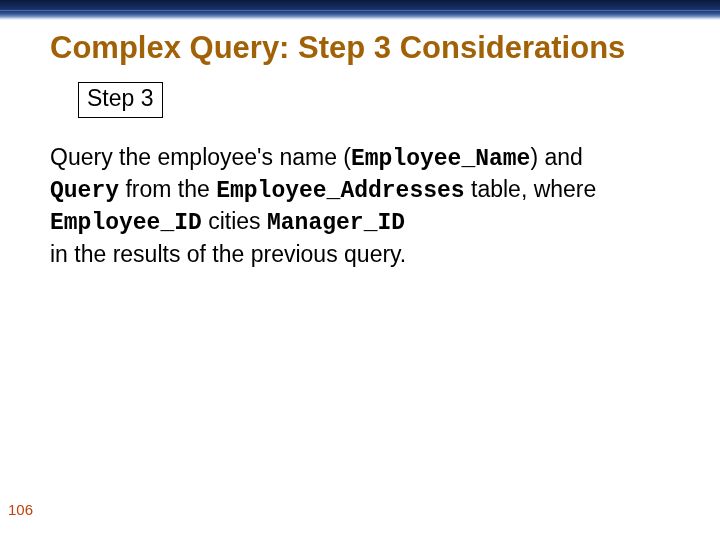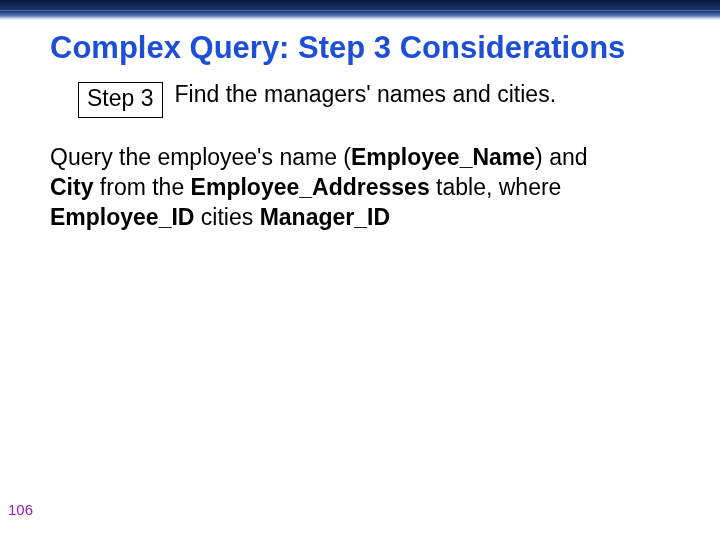--- a/index.html
+++ b/index.html
@@ -29,21 +29,21 @@
     content: "";
     position: absolute;
     left: 0; right: 0;
     top: 10px;
     height: 1px;
     background: rgba(255,255,255,0.25);
   }
   .title {
     font-size: 31px;
     font-weight: bold;
-    color: #1d4ed8;
+    color: #a16207;
     margin: 10px 0 14px 50px;
     white-space: nowrap;
   }
   .step-row {
     display: flex;
     align-items: flex-start;
     margin-left: 78px;
     margin-bottom: 26px;
   }
   .step-box {
@@ -63,43 +63,43 @@
     padding-top: 0px;
   }
   .body-text {
     margin-left: 50px;
     margin-right: 30px;
     font-size: 23px;
     color: #000;
     line-height: 1.32;
   }
   .body-text .code {
-    font-family: Liberation Sans, sans-serif;
+    font-family: Liberation Mono, monospace;
     font-weight: bold;
     text-align: center;
   }
   .page-num {
     position: absolute;
     left: 8px;
     bottom: 22px;
     font-size: 15px;
-    color: #a21caf;
+    color: #c2410c;
   }
 </style>
 </head>
 <body>
 
 <div class="banner"></div>
 
 <div class="title">Complex Query: Step 3 Considerations</div>
 
 <div class="step-row">
   <div class="step-box">Step 3</div>
-  <div class="step-desc">Find the managers' names and cities.</div>
 </div>
 
 <div class="body-text">
   <span>Query the employee's name (</span><span class="code">Employee_Name</span><span>) and </span><br>
-  <span class="code">City</span><span> from the </span><span class="code">Employee_Addresses</span><span> table, where </span><br>
+  <span class="code">Query</span><span> from the </span><span class="code">Employee_Addresses</span><span> table, where </span><br>
   <span class="code">Employee_ID</span><span> cities </span><span class="code">Manager_ID</span><br>
+  <span>in the results of the previous query.</span>
 </div>
 
 <div class="page-num">106</div>
 
 </body></html>

